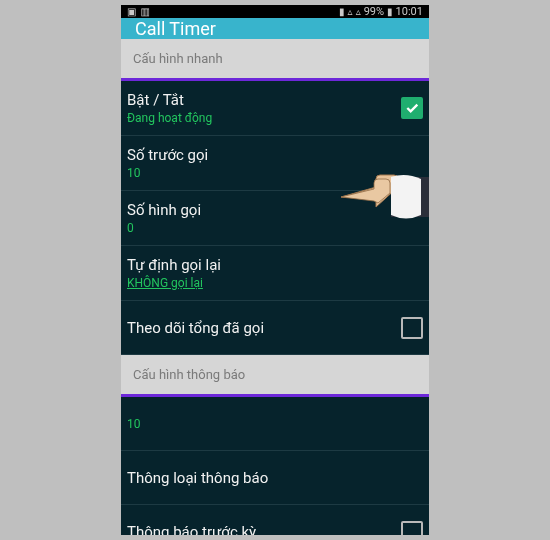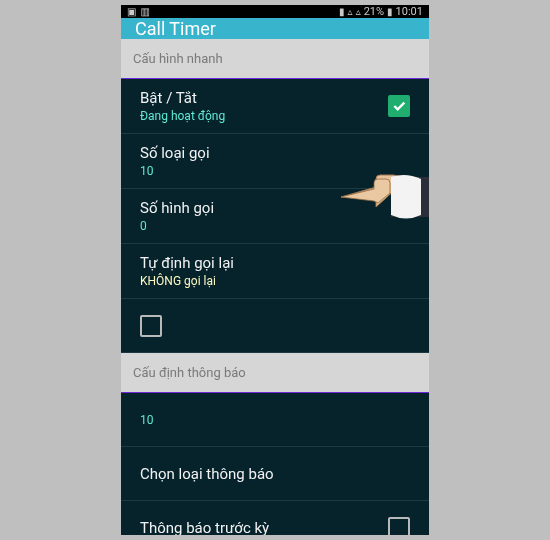--- a/index.html
+++ b/index.html
@@ -41,51 +41,52 @@
     align-items: flex-end;
     padding: 0 14px;
     font-size: 18px;
     font-weight: 400;
   }
   .section-header {
     background: #d6d6d6;
     color: #7a7a7a;
     font-size: 13px;
     padding: 12px 12px;
-    border-bottom: 1px solid #6d28d9;
+    border-bottom: 3px solid #6d28d9;
   }
   .list {
     flex: 1;
     display: flex;
     flex-direction: column;
   }
   .row {
     border-bottom: 1px solid #1d3a43;
-    padding: 10px 19px;
+    padding: 10px 6px;
     display: flex;
     align-items: center;
     justify-content: space-between;
     min-height: 54px;
   }
   .row .text {
     display: flex;
     flex-direction: column;
     gap: 2px;
   }
   .row .title {
     color: #f2f2f2;
     font-size: 15px;
     font-weight: 400;
   }
   .row .sub {
-    color: #5eead4;
+    color: #22c55e;
     font-size: 12px;
   }
   .row .sub.accent {
-    color: #fef9c3;
+    color: #22c55e;
+    text-decoration: underline;
   }
   .checkbox {
     width: 22px;
     height: 22px;
     border: 2px solid #b9b9b9;
     border-radius: 2px;
     display: flex;
     align-items: center;
     justify-content: center;
     flex-shrink: 0;
@@ -111,21 +112,21 @@
 
   <div class="status-bar">
     <div class="status-left">
       <span class="icon-glyph">▣</span>
       <span class="icon-glyph">▥</span>
     </div>
     <div class="status-right">
       <span class="icon-glyph">▮</span>
       <span class="icon-glyph">▵</span>
       <span class="icon-glyph">▵</span>
-      <span>21%</span>
+      <span>99%</span>
       <span class="icon-glyph">▮</span>
       <span>10:01</span>
     </div>
   </div>
 
   <div class="app-bar">
     <span>Call Timer</span>
   </div>
 
   <div class="list">
@@ -139,54 +140,57 @@
       </div>
       <div class="checkbox checked">
         <svg width="16" height="16" viewBox="0 0 24 24" fill="none" stroke-width="3.5">
             <path d="M5 12l5 5L20 7"></path>
           </svg>
       </div>
     </div>
 
     <div class="row">
       <div class="text">
-        <span class="title">Số loại gọi</span>
+        <span class="title">Số trước gọi</span>
         <span class="sub">10</span>
       </div>
     </div>
 
     <div class="row">
       <div class="text">
         <span class="title">Số hình gọi</span>
         <span class="sub">0</span>
       </div>
     </div>
 
     <div class="row">
       <div class="text">
         <span class="title">Tự định gọi lại</span>
         <span class="sub accent">KHÔNG gọi lại</span>
       </div>
     </div>
 
     <div class="row">
+      <div class="text">
+        <span class="title">Theo dõi tổng đã gọi</span>
+      </div>
       <div class="checkbox"></div>
     </div>
 
-    <div class="section-header">Cấu định thông báo</div>
+    <div class="section-header">Cấu hình thông báo</div>
 
     <div class="row">
       <div class="text">
         <span class="sub">10</span>
       </div>
     </div>
 
     <div class="row">
       <div class="text">
-        <span class="title">Chọn loại thông báo</span>
+        <span class="title">Thông loại thông báo</span>
       </div>
     </div>
 
     <div class="row">
       <div class="text">
         <span class="title">Thông báo trước kỳ</span>
       </div>
       <div class="checkbox"></div>
     </div>
 

